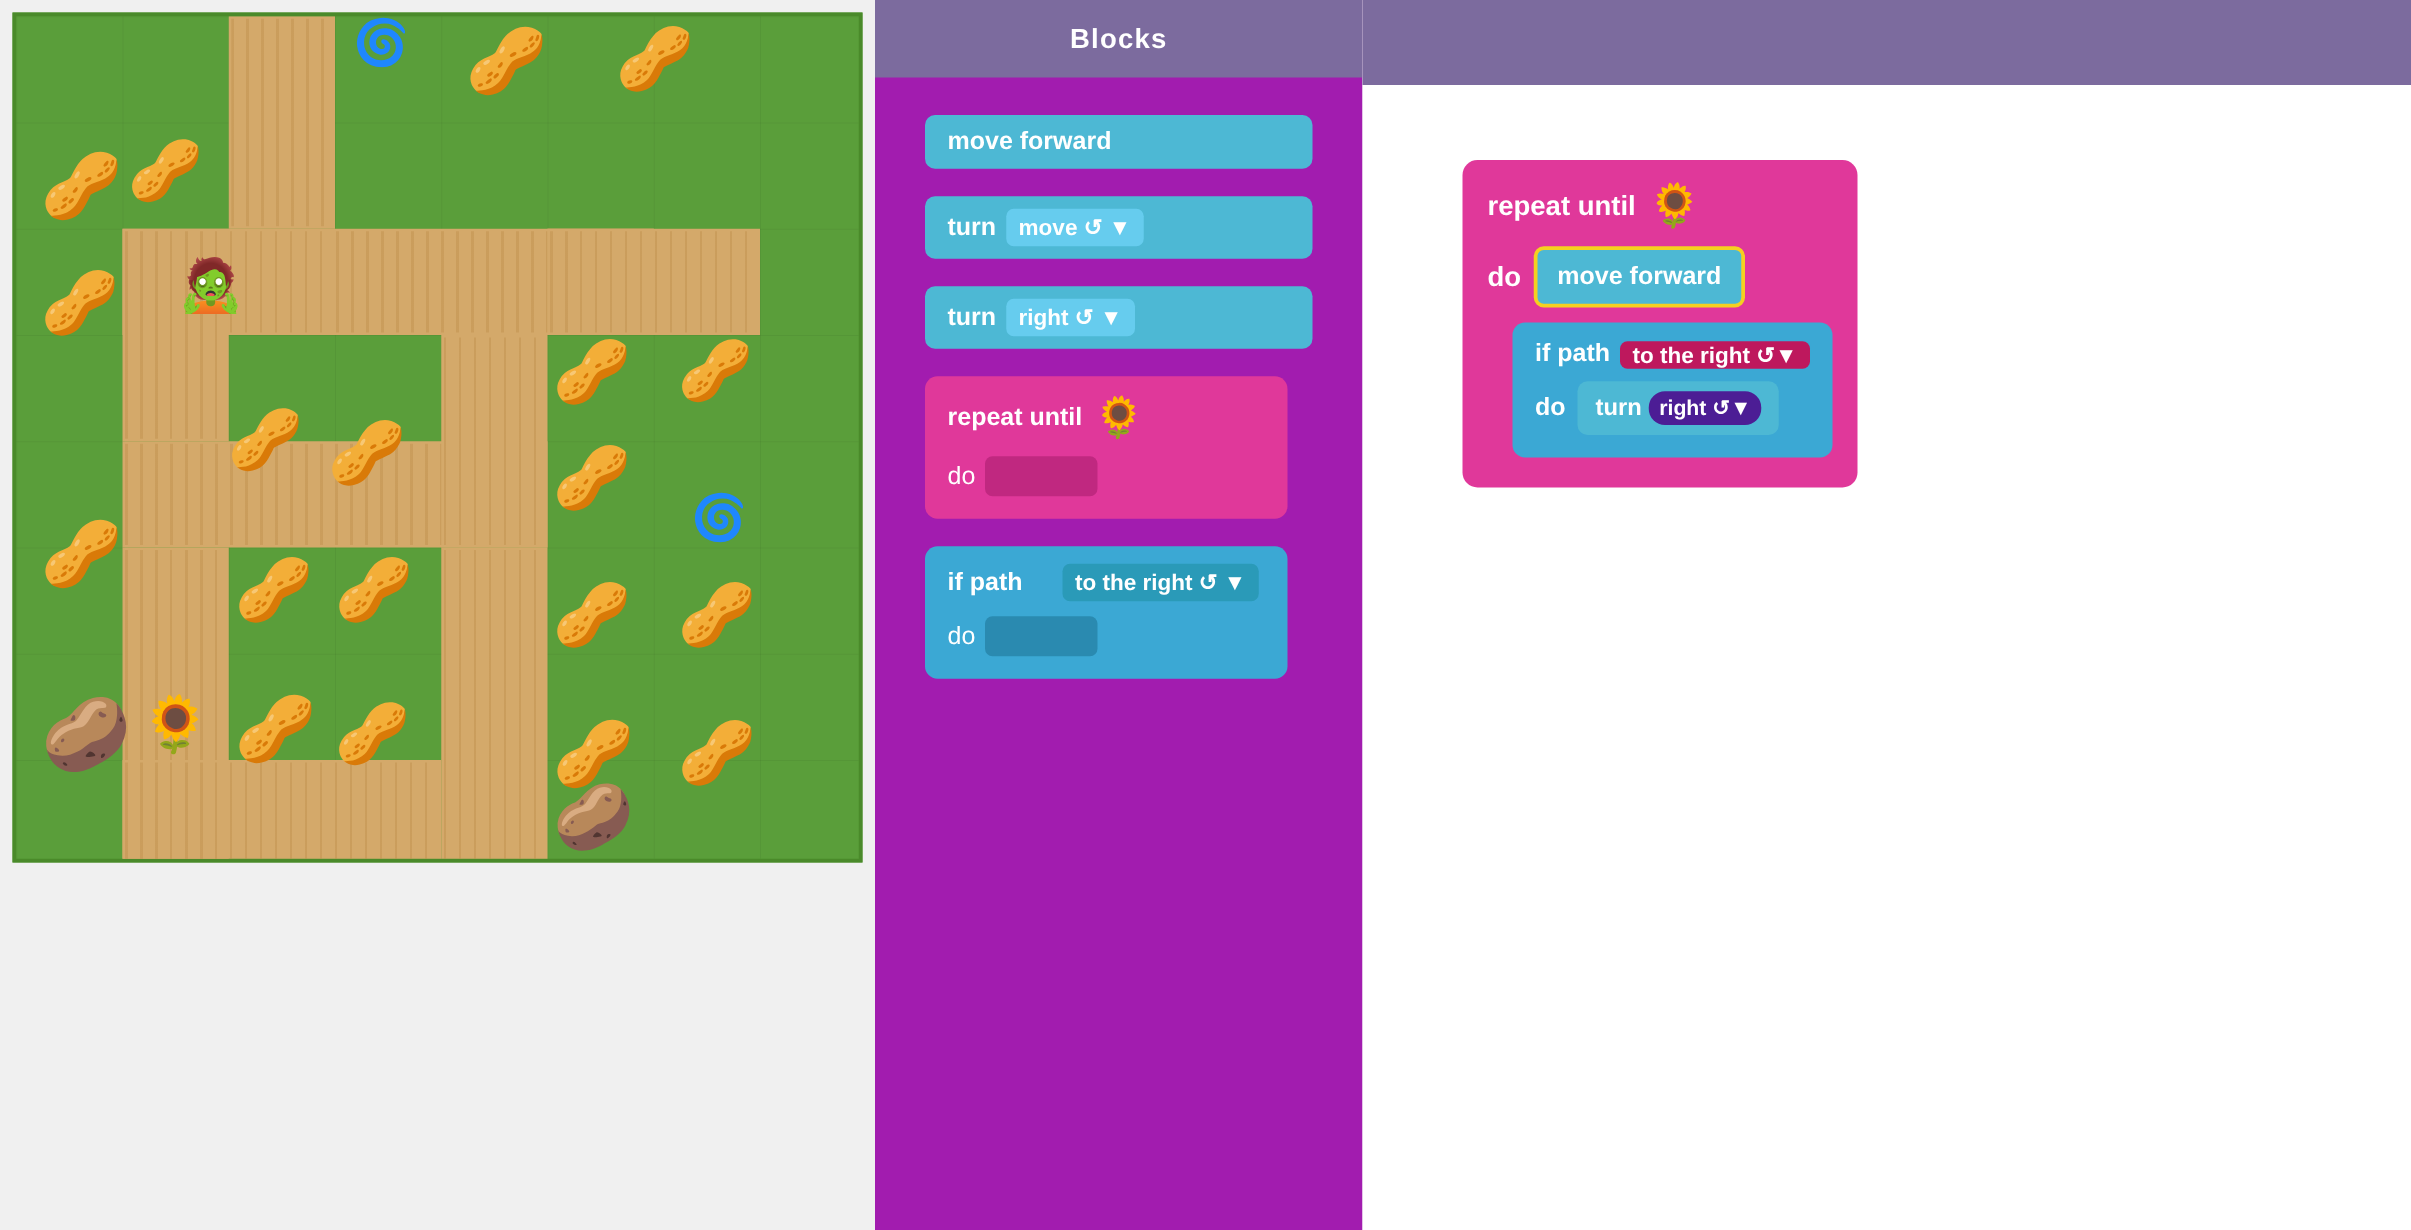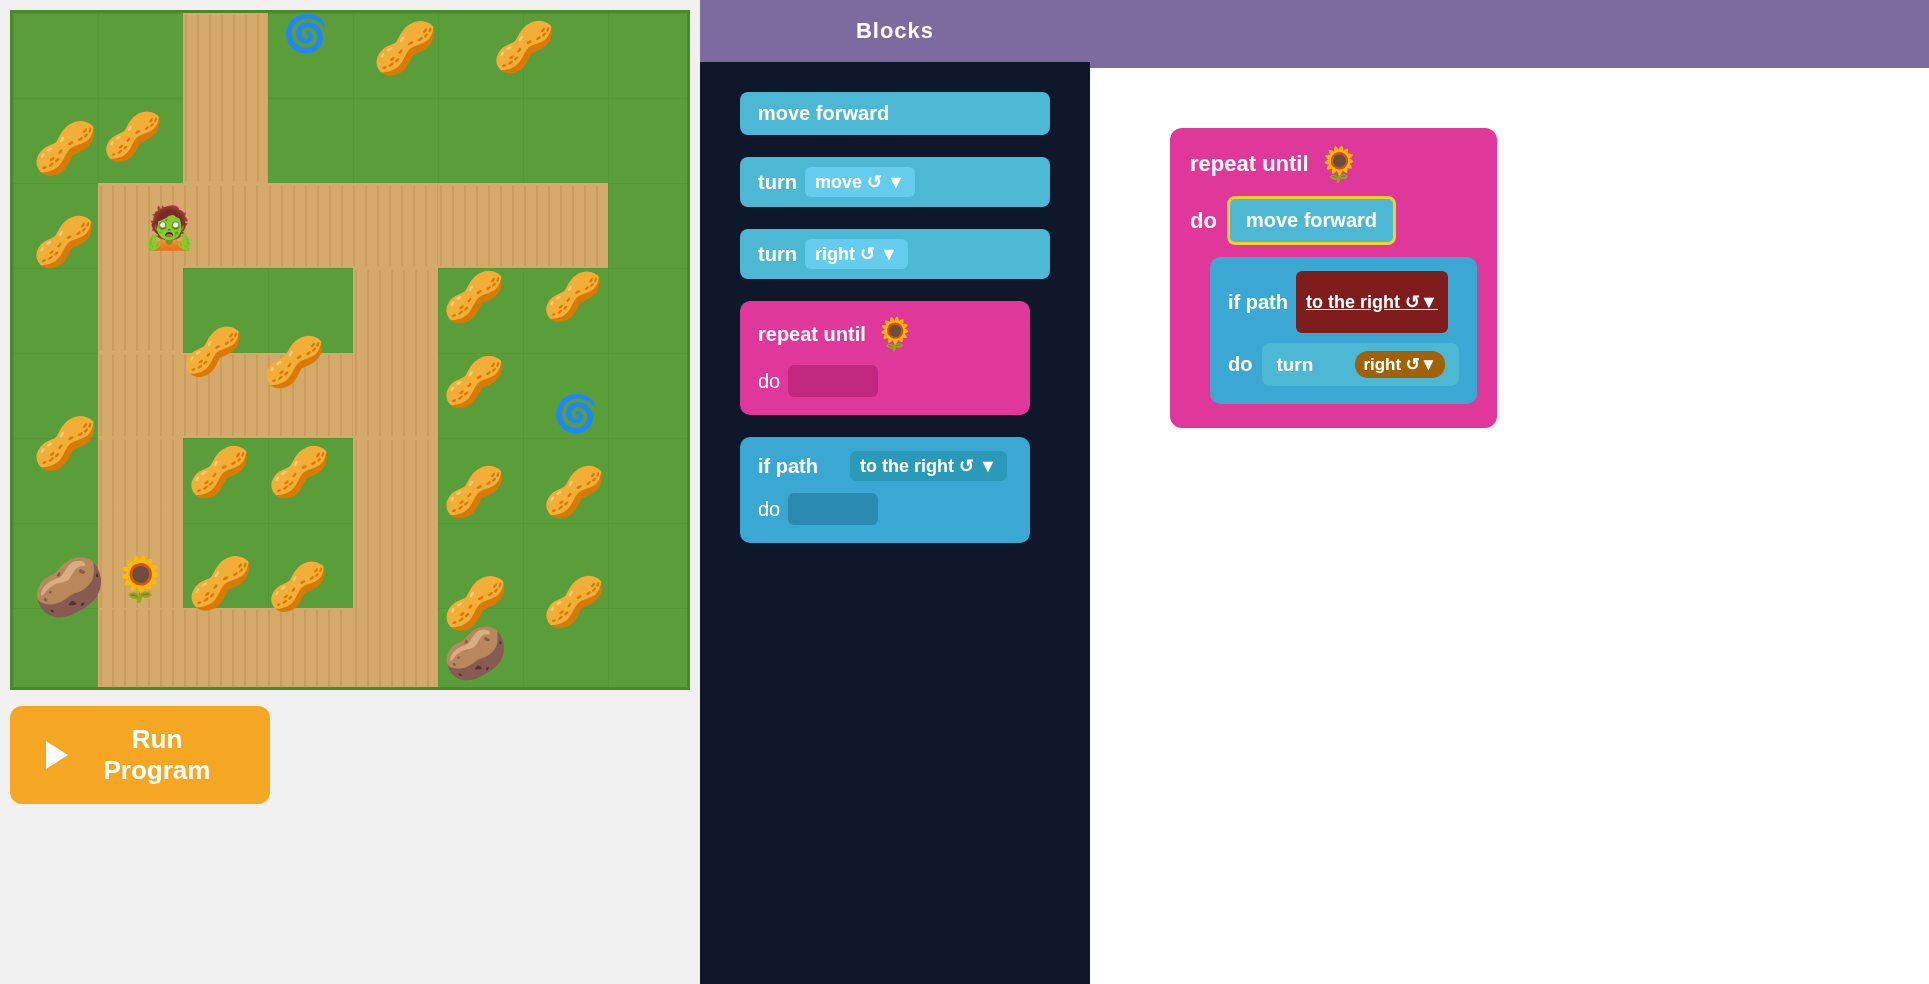--- a/index.html
+++ b/index.html
@@ -62,21 +62,21 @@
       width: 0;
       height: 0;
       border-top: 14px solid transparent;
       border-bottom: 14px solid transparent;
       border-left: 22px solid white;
     }
 
     
     .center-panel {
       width: 390px;
-      background: #0f172a;
+      background: #a21caf;
       display: flex;
       flex-direction: column;
     }
 
     .center-header {
       background: #7c6b9e;
       color: white;
       font-size: 22px;
       font-weight: bold;
       text-align: center;
@@ -262,29 +262,28 @@
     .wp-if-header {
       display: flex;
       align-items: center;
       gap: 8px;
       font-size: 20px;
       font-weight: bold;
       color: white;
     }
 
     .wp-if-dropdown {
-      background: #7f1d1d;
+      background: #be185d;
       border-radius: 6px;
-      padding: 20px 10px;
+      padding: 0 10px;
       color: white;
       font-size: 18px;
       display: inline-flex;
       align-items: center;
       gap: 4px;
-      text-decoration: underline;
     }
 
     .wp-do2-row {
       display: flex;
       align-items: center;
       gap: 10px;
       font-size: 20px;
       font-weight: bold;
       color: white;
     }
@@ -295,28 +294,27 @@
       padding: 8px 14px;
       font-size: 19px;
       font-weight: bold;
       color: white;
       display: flex;
       align-items: center;
       gap: 6px;
     }
 
     .wp-turn-dropdown {
-      background: #a16207;
+      background: #4c1d95;
       border-radius: 13px;
       padding: 3px 8px;
       font-size: 17px;
       display: flex;
       align-items: center;
       gap: 3px;
-      margin-left: 36px;
     }
 
     
     .entity {
       position: absolute;
       display: flex;
       align-items: center;
       justify-content: center;
       font-size: 36px;
     }
@@ -391,24 +389,20 @@
     <div class="entity" style="left:430px;top:450px;font-size:50px;">🥜</div>
     <div class="entity" style="left:530px;top:450px;font-size:50px;">🥜</div>
     <div class="entity" style="left:20px;top:540px;font-size:58px;">🥔</div>
     <div class="entity" style="left:175px;top:540px;font-size:52px;">🥜</div>
     <div class="entity" style="left:255px;top:545px;font-size:48px;">🥜</div>
     <div class="entity" style="left:430px;top:560px;font-size:52px;">🥜</div>
     <div class="entity" style="left:530px;top:560px;font-size:50px;">🥜</div>
     <div class="entity" style="left:430px;top:610px;font-size:52px;">🥔</div>
   </div>
 
-  <button class="run-btn">
-    <div class="play-icon"></div>
-    <span>Run Program</span>
-  </button>
 </div>
 
 <div class="center-panel">
   <div class="center-header">
     <span>Blocks</span>
   </div>
 
   <div class="blocks-list">
 
     <div class="block block-cyan">

